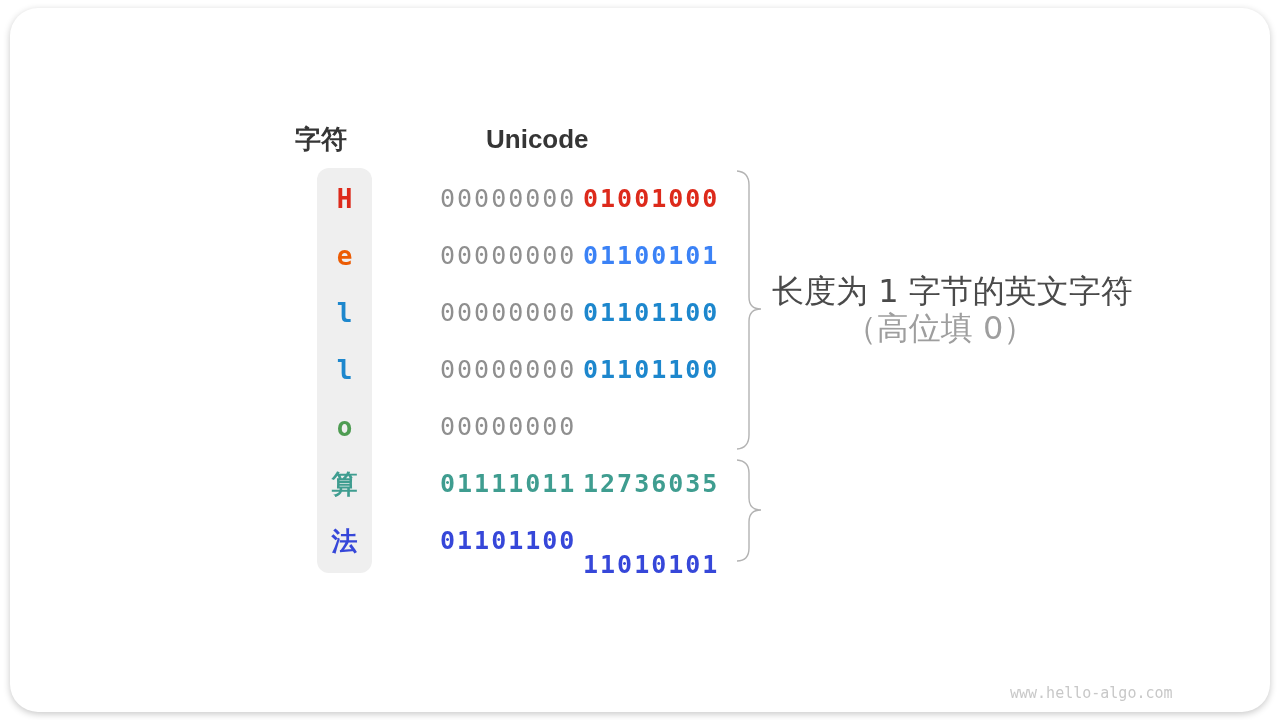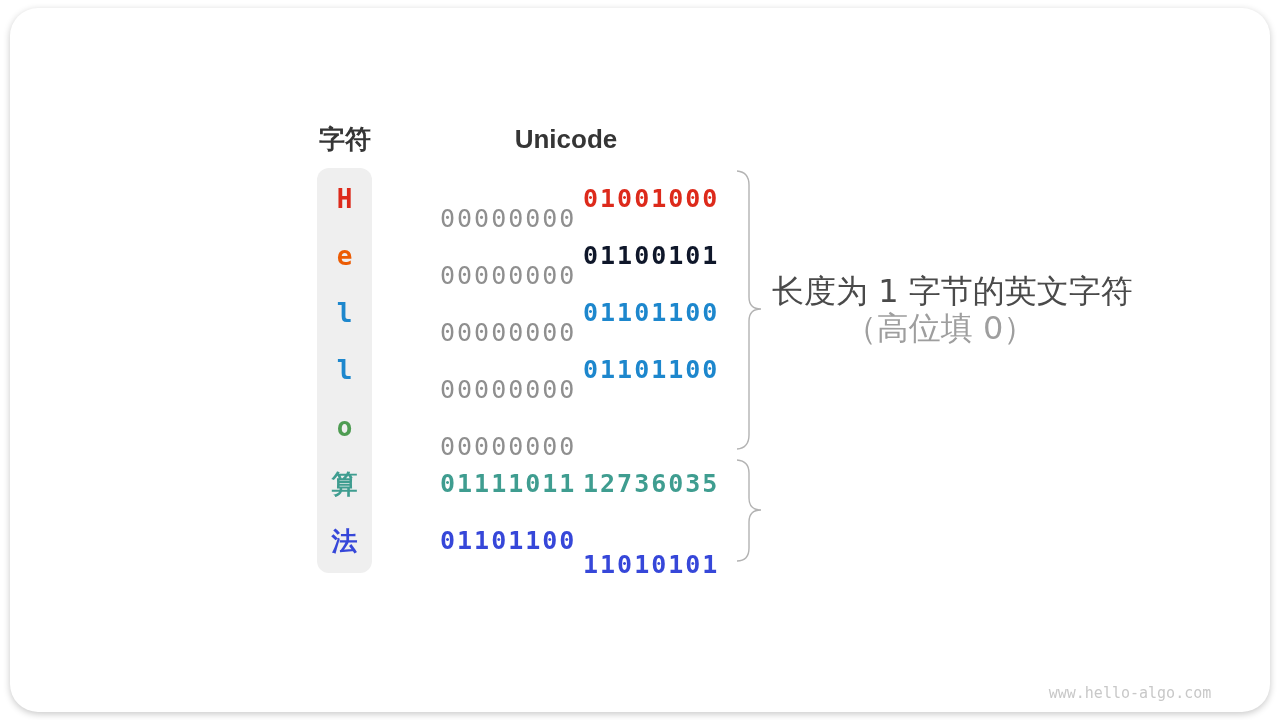--- a/index.html
+++ b/index.html
@@ -1,40 +1,40 @@
 <!DOCTYPE html>
 <html><head>
 <meta charset="utf-8">
 <style>
   html,body{margin:0;padding:0;background:#ffffff;}
   .canvas{position:relative;width:1280px;height:720px;background:#ffffff;overflow:hidden;
           font-family:"DejaVu Sans","Liberation Sans",sans-serif;}
   .card{position:absolute;left:10px;top:8px;width:1260px;height:704px;background:#ffffff;
         border-radius:28px;box-shadow:0 2px 7px rgba(0,0,0,0.22);}
   .hdr{position:absolute;top:116px;height:30px;line-height:30px;font-weight:bold;
-       font-size:26px;color:#353535;text-align:center;white-space:nowrap;}
+       font-size:26px;color:#353535;white-space:nowrap;}
   .char-hdr{left:285px;width:100px;}
   .code-hdr{left:476px;width:160px;font-family:Liberation Sans, sans-serif;}
   .char-col-bg{position:absolute;left:307px;top:160px;width:55px;height:405px;
                background:#efefef;border-radius:12px;}
   .row{position:absolute;left:0;width:100%;height:34px;line-height:34px;}
   .ch{position:absolute;left:307px;width:55px;text-align:center;
       font-family:"DejaVu Sans Mono","DejaVu Sans",monospace;font-weight:bold;font-size:26px;}
   .b{position:absolute;font-family:"DejaVu Sans Mono","Liberation Mono",monospace;
      font-weight:bold;font-size:25px;letter-spacing:2px;white-space:nowrap;}
   .b1{left:430px;}
   .b2{left:573px;}
-  .row.en .b1{font-weight:normal;margin-top:20px;}
+  .row.en .b1{font-weight:normal;}
   .braces{position:absolute;left:0;top:0;pointer-events:none;}
   .note{position:absolute;left:762px;width:336px;text-align:center;font-size:32px;
         line-height:30px;color:#4a4a4a;white-space:nowrap;}
   .note1a{top:268px;}
   .note1b{top:305px;color:#9e9e9e;font-weight:normal;}
   .note2{top:485px;}
-  .watermark{position:absolute;left:1000px;top:676px;width:240px;text-align:center;
+  .watermark{position:absolute;left:1000px;top:676px;width:240px;text-align:left;
              font-family:"DejaVu Sans Mono","Liberation Mono",monospace;
              font-size:15px;color:#c8c8c8;}
 </style>
 </head>
 <body>
 
 <div class="canvas">
   <div class="card">
 
     <div class="hdr char-hdr">字符</div>
@@ -43,21 +43,21 @@
     <div class="char-col-bg"></div>
 
     <div class="row en" style="top:174px">
       <span class="ch" style="color: rgb(221, 42, 27);">H</span>
       <span class="b b1" style="color: rgb(143, 143, 143);">00000000</span>
       <span class="b b2" style="color: rgb(221, 42, 27);">01001000</span>
     </div>
     <div class="row en" style="top:231px">
       <span class="ch" style="color: rgb(236, 92, 4);">e</span>
       <span class="b b1" style="color: rgb(143, 143, 143);">00000000</span>
-      <span class="b b2" style="color: #0f172a;">01100101</span>
+      <span class="b b2" style="color: #3b82f6;">01100101</span>
     </div>
     <div class="row en" style="top:288px">
       <span class="ch" style="color: rgb(29, 135, 205);">l</span>
       <span class="b b1" style="color: rgb(143, 143, 143);">00000000</span>
       <span class="b b2" style="color: rgb(29, 135, 205);">01101100</span>
     </div>
     <div class="row en" style="top:345px">
       <span class="ch" style="color: rgb(29, 135, 205);">l</span>
       <span class="b b1" style="color: rgb(143, 143, 143);">00000000</span>
       <span class="b b2" style="color: rgb(29, 135, 205);">01101100</span>

